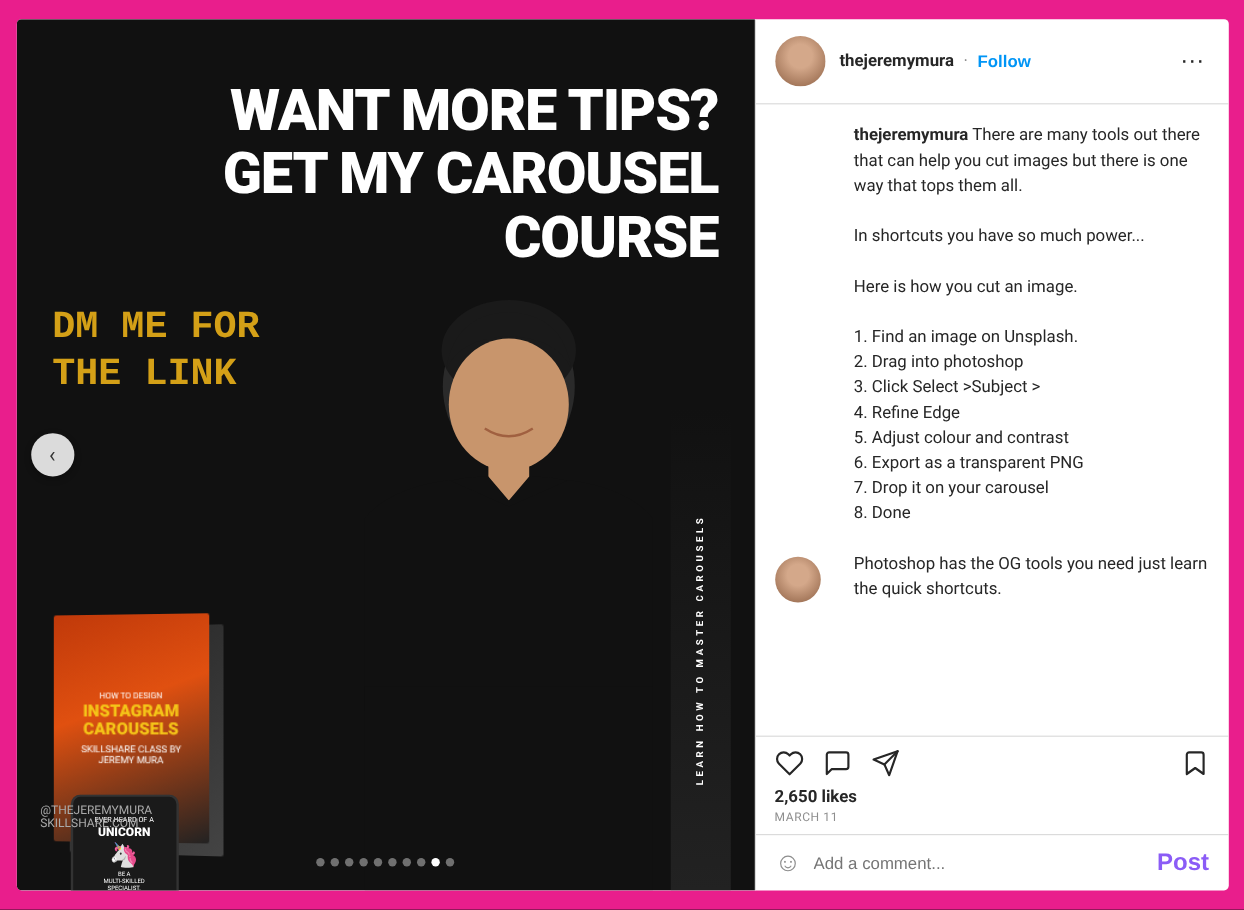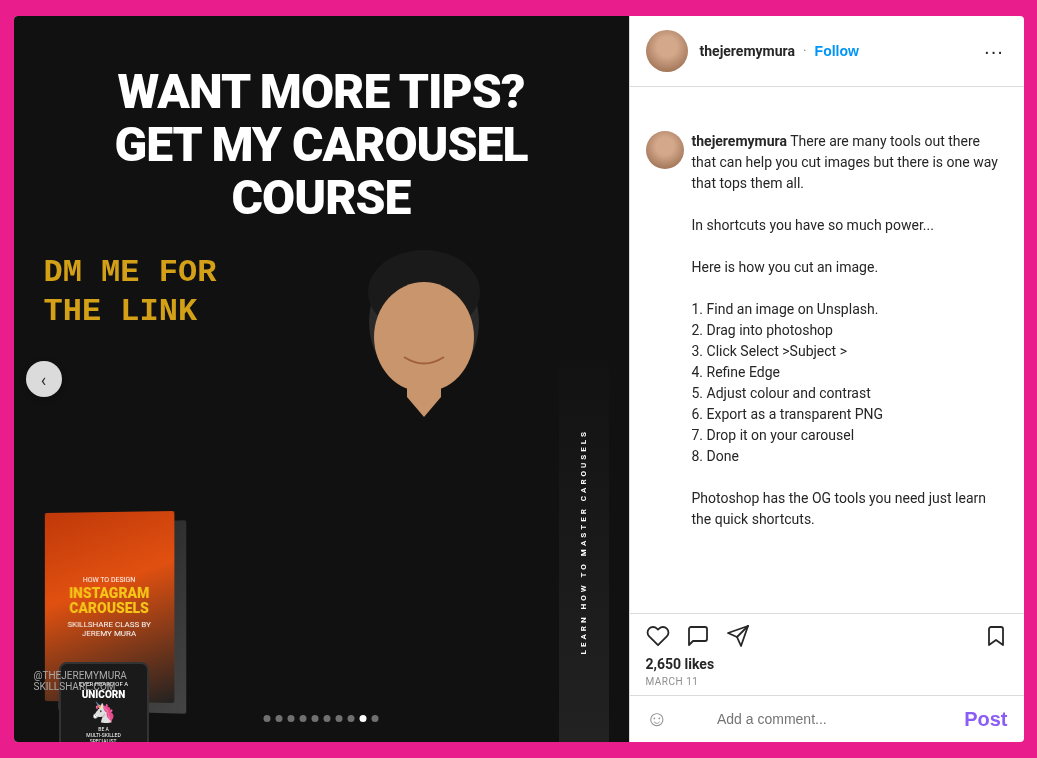--- a/index.html
+++ b/index.html
@@ -36,21 +36,21 @@
       position: relative;
       width: 100%;
       height: 100%;
       display: flex;
       flex-direction: column;
     }
     .main-text {
       color: #fff;
       font-size: 48px;
       font-weight: 900;
-      text-align: center;
+      text-align: right;
       padding: 50px 30px 10px 30px;
       line-height: 1.1;
       text-transform: uppercase;
       letter-spacing: -1px;
     }
     .dm-text {
       color: #d4a017;
       font-size: 32px;
       font-weight: 900;
       text-align: left;
@@ -251,24 +251,23 @@
 
     
     .comments-area {
       flex: 1;
       overflow-y: auto;
       padding: 16px;
       border-bottom: 1px solid #dbdbdb;
     }
     .comment-row {
       display: flex;
-      align-items: flex-start;
-      gap: 8px;
+      align-items: flex-end;
+      gap: 28px;
       margin-bottom: 4px;
-      margin-top: 28px;
     }
     .avatar-comment {
       width: 38px;
       height: 38px;
       border-radius: 50%;
       background: radial-gradient(circle at 50% 40%, #d4a88a 30%, #8b5e42 100%);
       flex-shrink: 0;
     }
     .comment-text {
       font-size: 14px;
@@ -322,21 +321,20 @@
       font-size: 22px;
       cursor: pointer;
       color: #8e8e8e;
     }
     .comment-input {
       flex: 1;
       border: none;
       outline: none;
       font-size: 14px;
       color: #8b5cf6;
-      margin-left: 39px;
     }
     .post-btn {
       color: #8b5cf6;
       font-weight: 700;
       font-size: 20px;
       cursor: pointer;
       background: none;
       border: none;
     }
 

